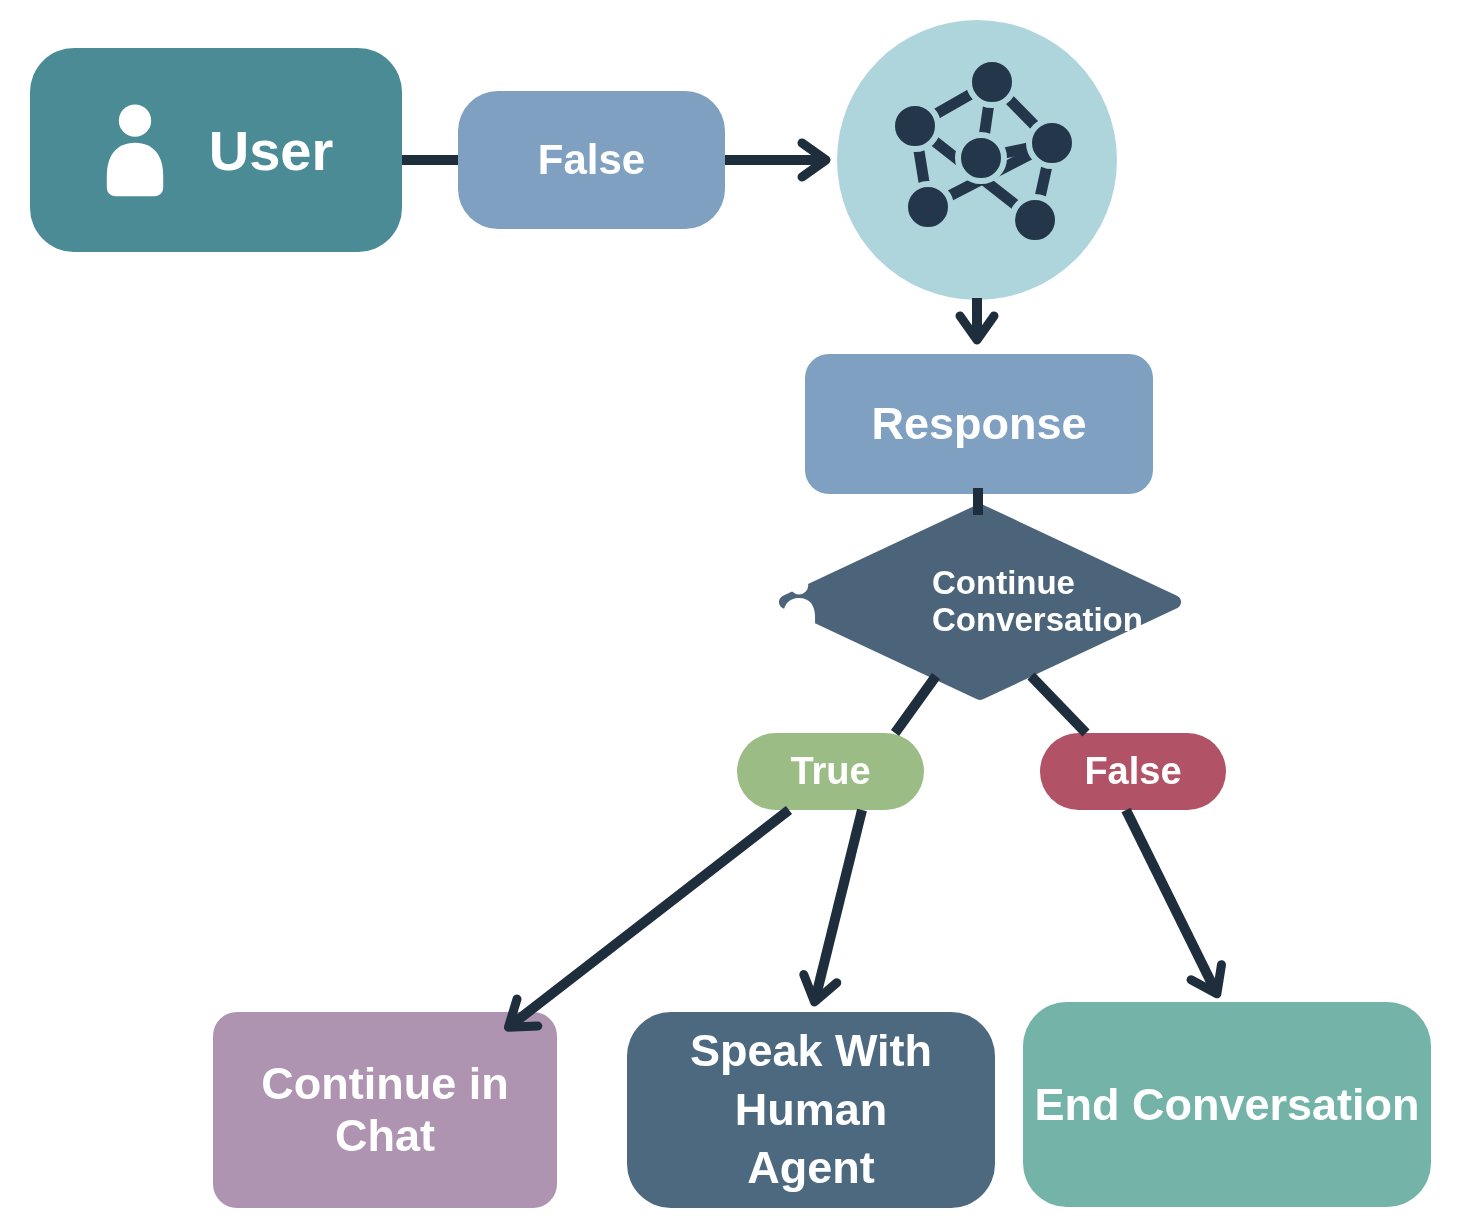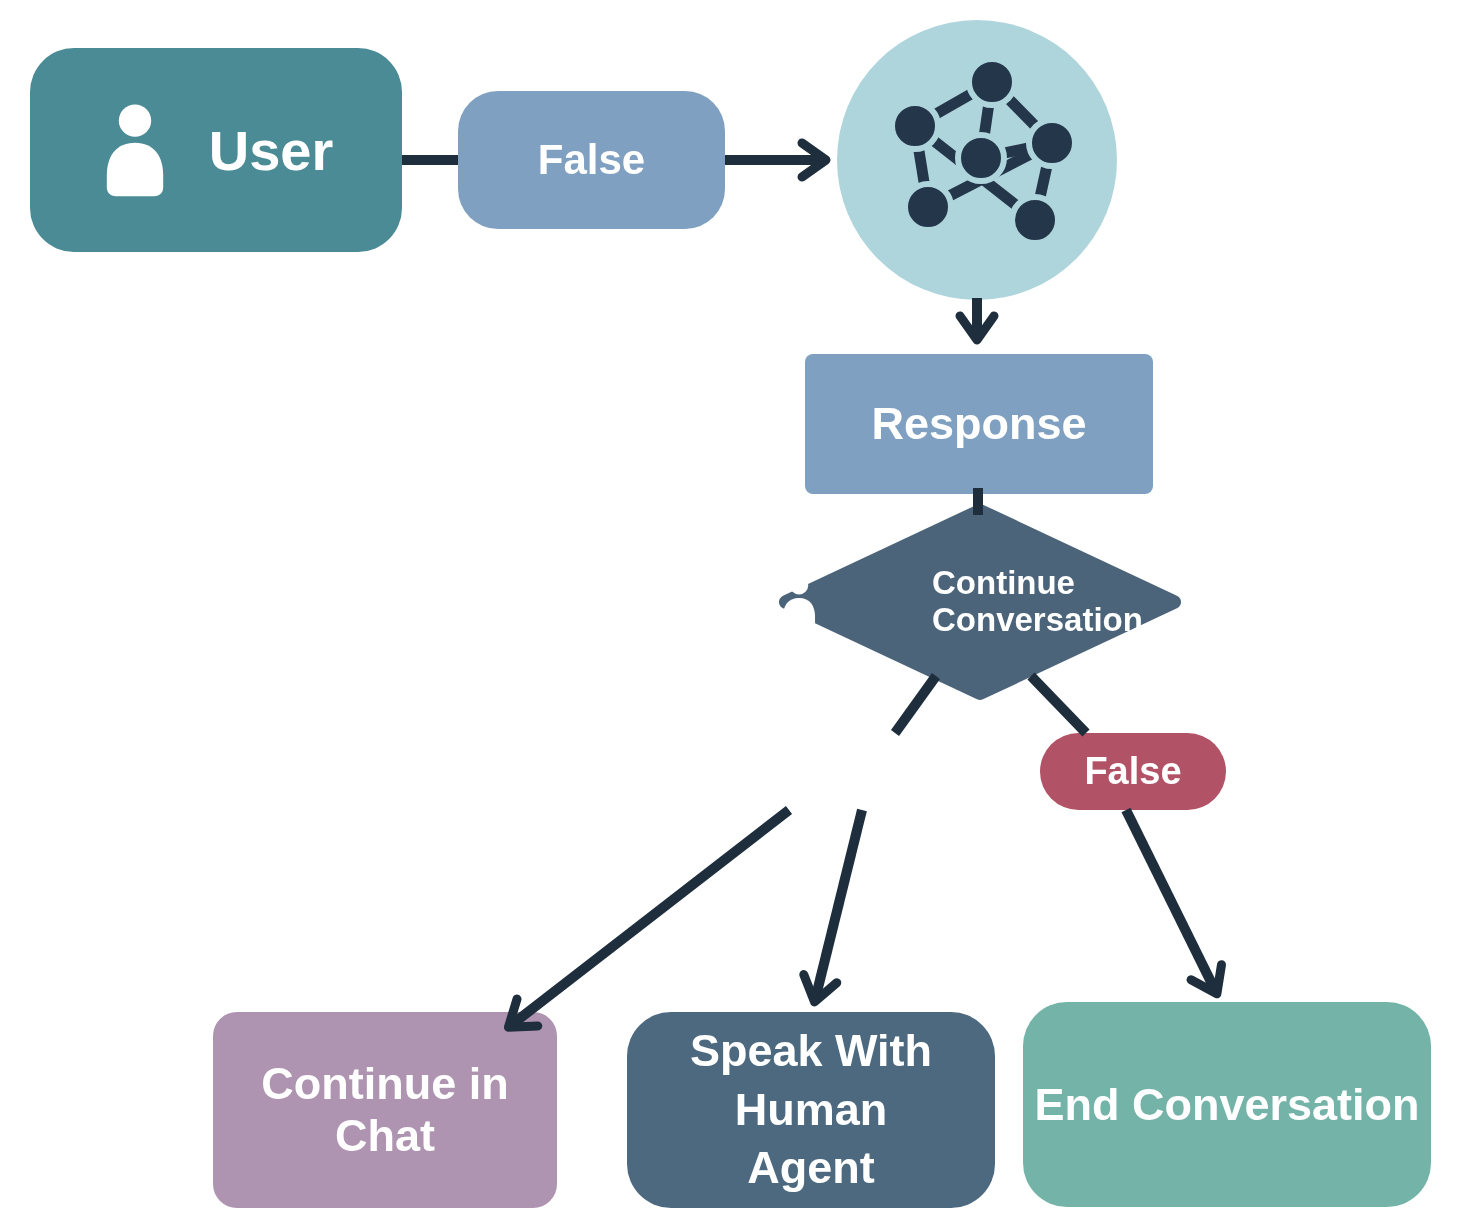--- a/index.html
+++ b/index.html
@@ -12,21 +12,21 @@
   .connectors { position:absolute; left:0; top:0; width:1457px; height:1229px; z-index:5; pointer-events:none; }
   .node { position:absolute; display:flex; align-items:center; justify-content:center; z-index:2; box-sizing:border-box; text-align:center; }
 
   .user-box { left:30px; top:48px; width:372px; height:204px; background:#4a8b95; border-radius:44px; gap:38px; font-size:56px; }
   .user-box .person-lg { width:72px; height:104px; display:block; }
 
   .query-box { left:458px; top:91px; width:267px; height:138px; background:#7fa0c0; border-radius:40px; font-size:42px; }
 
   .model-circle { left:837px; top:20px; width:280px; height:280px; background:#afd5dc; border-radius:50%; }
 
-  .response-box { left:805px; top:354px; width:348px; height:140px; background:#7fa0c0; border-radius:8px; font-size:45px; }
+  .response-box { left:805px; top:354px; width:348px; height:140px; background:#7fa0c0; border-radius:24px; font-size:45px; }
 
   .diamond-wrap { position:absolute; left:778px; top:503px; width:404px; height:198px; z-index:2; }
   .diamond-wrap svg.shape { position:absolute; left:0; top:0; }
   .diamond-content { position:absolute; left:0; top:0; width:404px; height:198px; display:flex; align-items:center; justify-content:space-between; gap:16px; }
   .diamond-content .person-sm { width:42px; height:58px; display:block; flex:0 0 auto; }
   .diamond-label { width:250px; font-size:33px; line-height:1.12; text-align:left; }
 
   .pill { height:77px; border-radius:39px; font-size:38px; }
   .true-pill  { left:737px; top:733px; width:187px; background:#9bbd85; }
   .false-pill { left:1040px; top:733px; width:186px; background:#b25266; }
@@ -104,20 +104,23 @@
     </svg>
     <div class="diamond-content">
       <svg class="person-sm" viewBox="0 0 24 34" aria-hidden="true">
         <circle cx="12" cy="7.2" r="5.4" fill="#ffffff"></circle>
         <path d="M12 14.6 C5.6 14.6 2.6 19.2 2.6 25.6 L2.6 29.4 C2.6 31.2 3.8 32.4 5.6 32.4 L18.4 32.4 C20.2 32.4 21.4 31.2 21.4 29.4 L21.4 25.6 C21.4 19.2 18.4 14.6 12 14.6 Z" fill="#ffffff"></path>
       </svg>
       <span class="diamond-label">Continue Conversation</span>
     </div>
   </div>
 
+  <div class="node pill true-pill">
+    <span>True</span>
+  </div>
   <div class="node pill false-pill">
     <span>False</span>
   </div>
 
   <div class="node chat-box">
     <span>Continue in Chat</span>
   </div>
   <div class="node agent-box">
     <span>Speak With Human Agent</span>
   </div>

